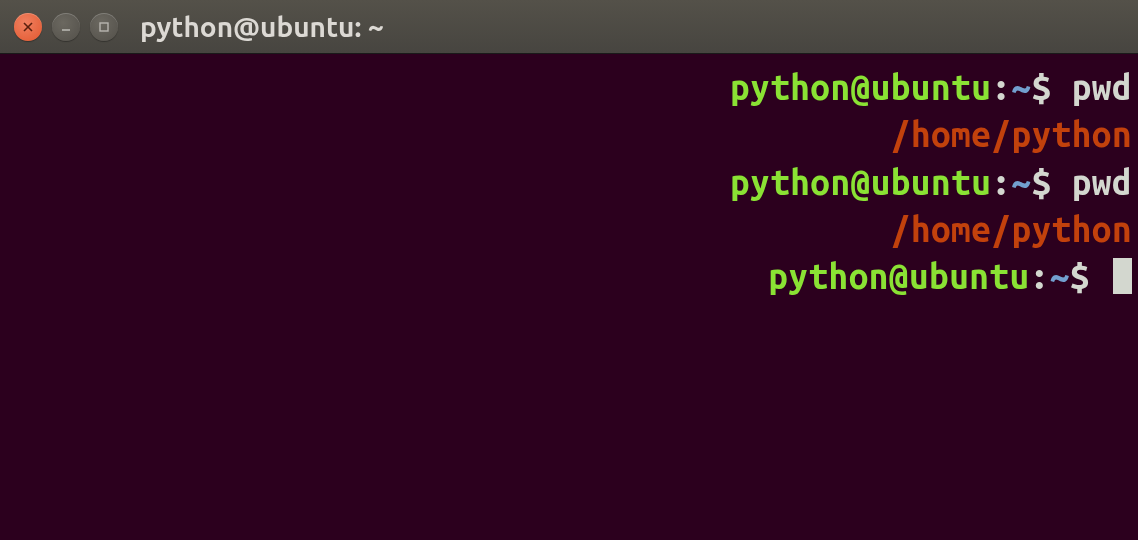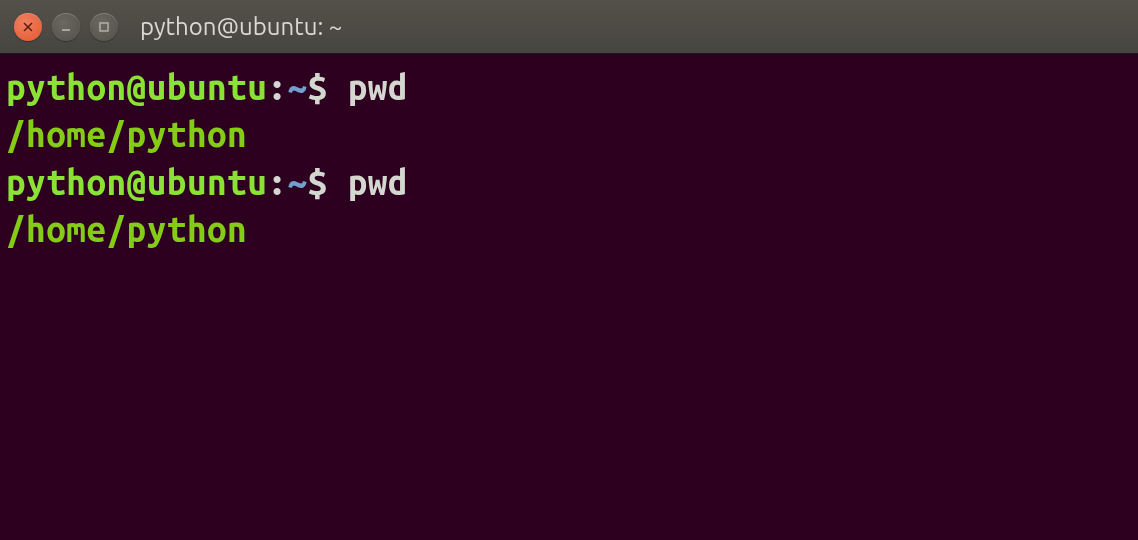--- a/index.html
+++ b/index.html
@@ -37,52 +37,53 @@
     }
     .btn-min, .btn-max {
       background: radial-gradient(circle at 40% 35%, #6b6860, #53504a);
     }
     .window-btn svg {
       width: 14px;
       height: 14px;
     }
     .title-text {
       color: #dcd9d4;
-      font-size: 24px;
-      font-weight: normal;
+      font-size: 28px;
+      font-weight: bold;
       margin-left: 12px;
       font-family: 'Ubuntu', 'DejaVu Sans', sans-serif;
     }
     .terminal {
       padding: 10px 6px;
       font-size: 35px;
       line-height: 1.35;
       font-weight: bold;
       letter-spacing: 0.5px;
     }
     .line {
       white-space: pre;
+      text-align: right;
     }
     .prompt-user {
       color: #8ae234;
     }
     .prompt-sep {
       color: #d3d7cf;
     }
     .prompt-path {
       color: #729fcf;
     }
     .prompt-dollar {
       color: #d3d7cf;
     }
     .cmd {
       color: #d3d7cf;
     }
     .output {
-      color: #84cc16;
+      color: #c2410c;
     }
     .cursor {
       display: inline-block;
       width: 19px;
       height: 36px;
       background: #d3d7cf;
       vertical-align: text-bottom;
       margin-bottom: 2px;
       margin-left: 3px;
     }
@@ -108,13 +109,14 @@
     </svg>
   </div>
   <span class="title-text">python@ubuntu: ~</span>
 </div>
 
 <div class="terminal">
   <div class="line"><span class="prompt-user">python@ubuntu</span><span class="prompt-sep">:</span><span class="prompt-path">~</span><span class="prompt-dollar">$</span><span class="cmd"> </span><span class="cmd">pwd</span></div>
   <div class="line"><span class="output">/home/python</span></div>
   <div class="line"><span class="prompt-user">python@ubuntu</span><span class="prompt-sep">:</span><span class="prompt-path">~</span><span class="prompt-dollar">$</span><span class="cmd"> </span><span class="cmd">pwd</span></div>
   <div class="line"><span class="output">/home/python</span></div>
+  <div class="line"><span class="prompt-user">python@ubuntu</span><span class="prompt-sep">:</span><span class="prompt-path">~</span><span class="prompt-dollar">$</span><span class="cmd"> </span><span class="cursor"></span></div>
 </div>
 
 </body></html>

